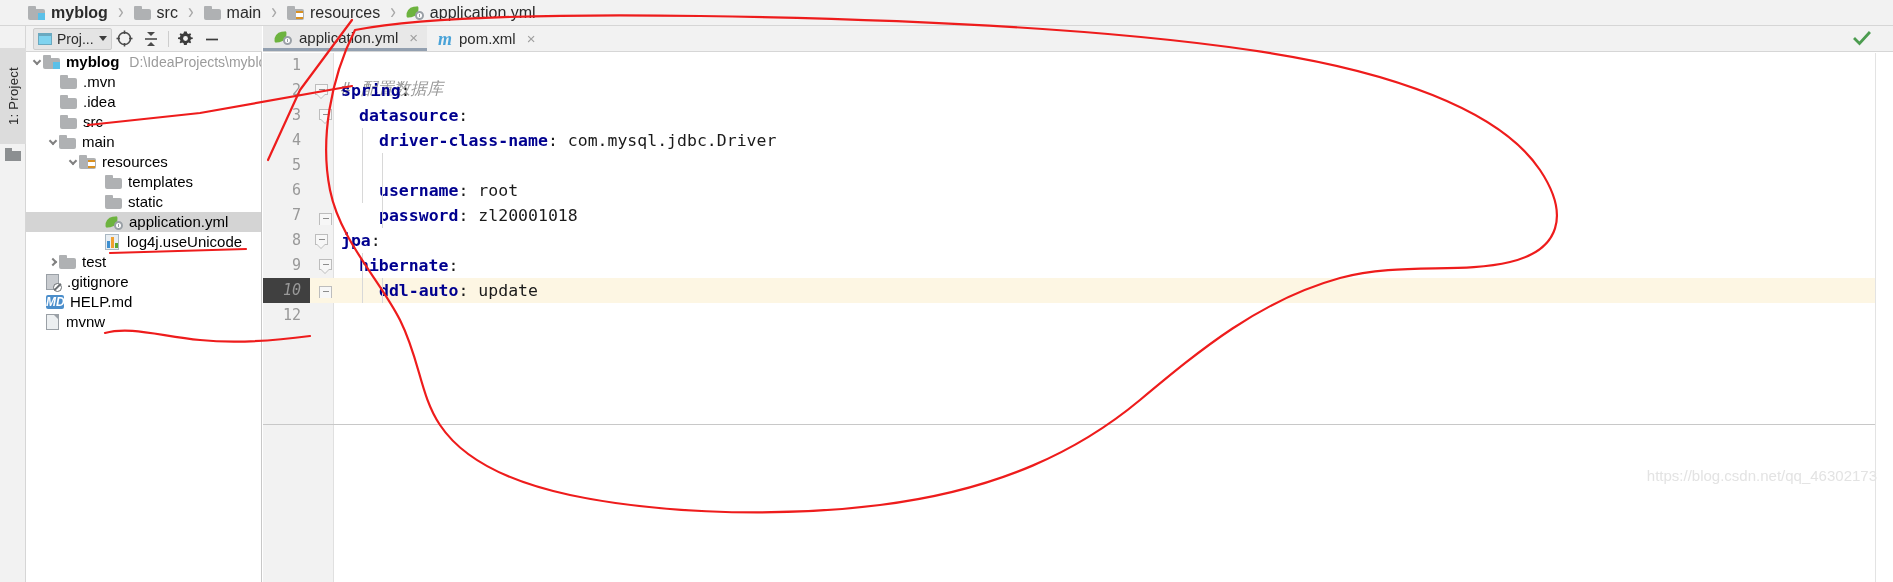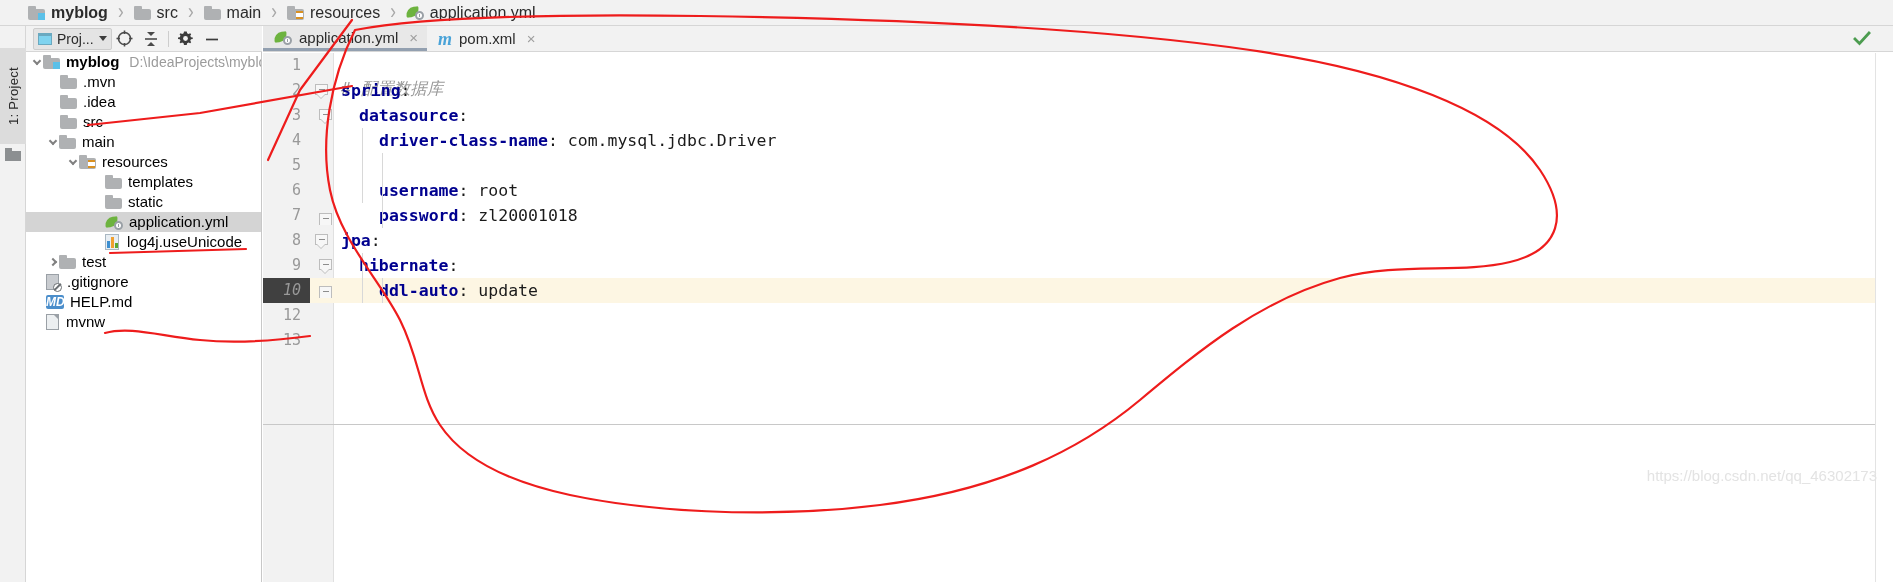--- a/index.html
+++ b/index.html
@@ -626,23 +626,20 @@
           <span class="lno">10</span>
           <span class="foldmark end up" style="left:56px;top:8px"><i class="minus"></i></span>
           <span class="code" style="left:116px"><span class="k">ddl-auto</span><span class="p">: </span><span class="v">update</span></span>
         </div>
 
 
         <div class="line">
           <span class="lno">12</span>
         </div>
 
-        <div class="line">
-          <span class="lno">13</span>
-        </div>
 
         <div class="indent-guide" style="left:99px; top:75px; height:75px;"></div>
         <div class="indent-guide" style="left:119px; top:100px; height:75px;"></div>
         <div class="indent-guide" style="left:99px; top:200px; height:50px;"></div>
         <div class="indent-guide" style="left:119px; top:225px; height:25px;"></div>
       </div>
 
       <div class="editor-bottom-border"></div>
     </div>
 

